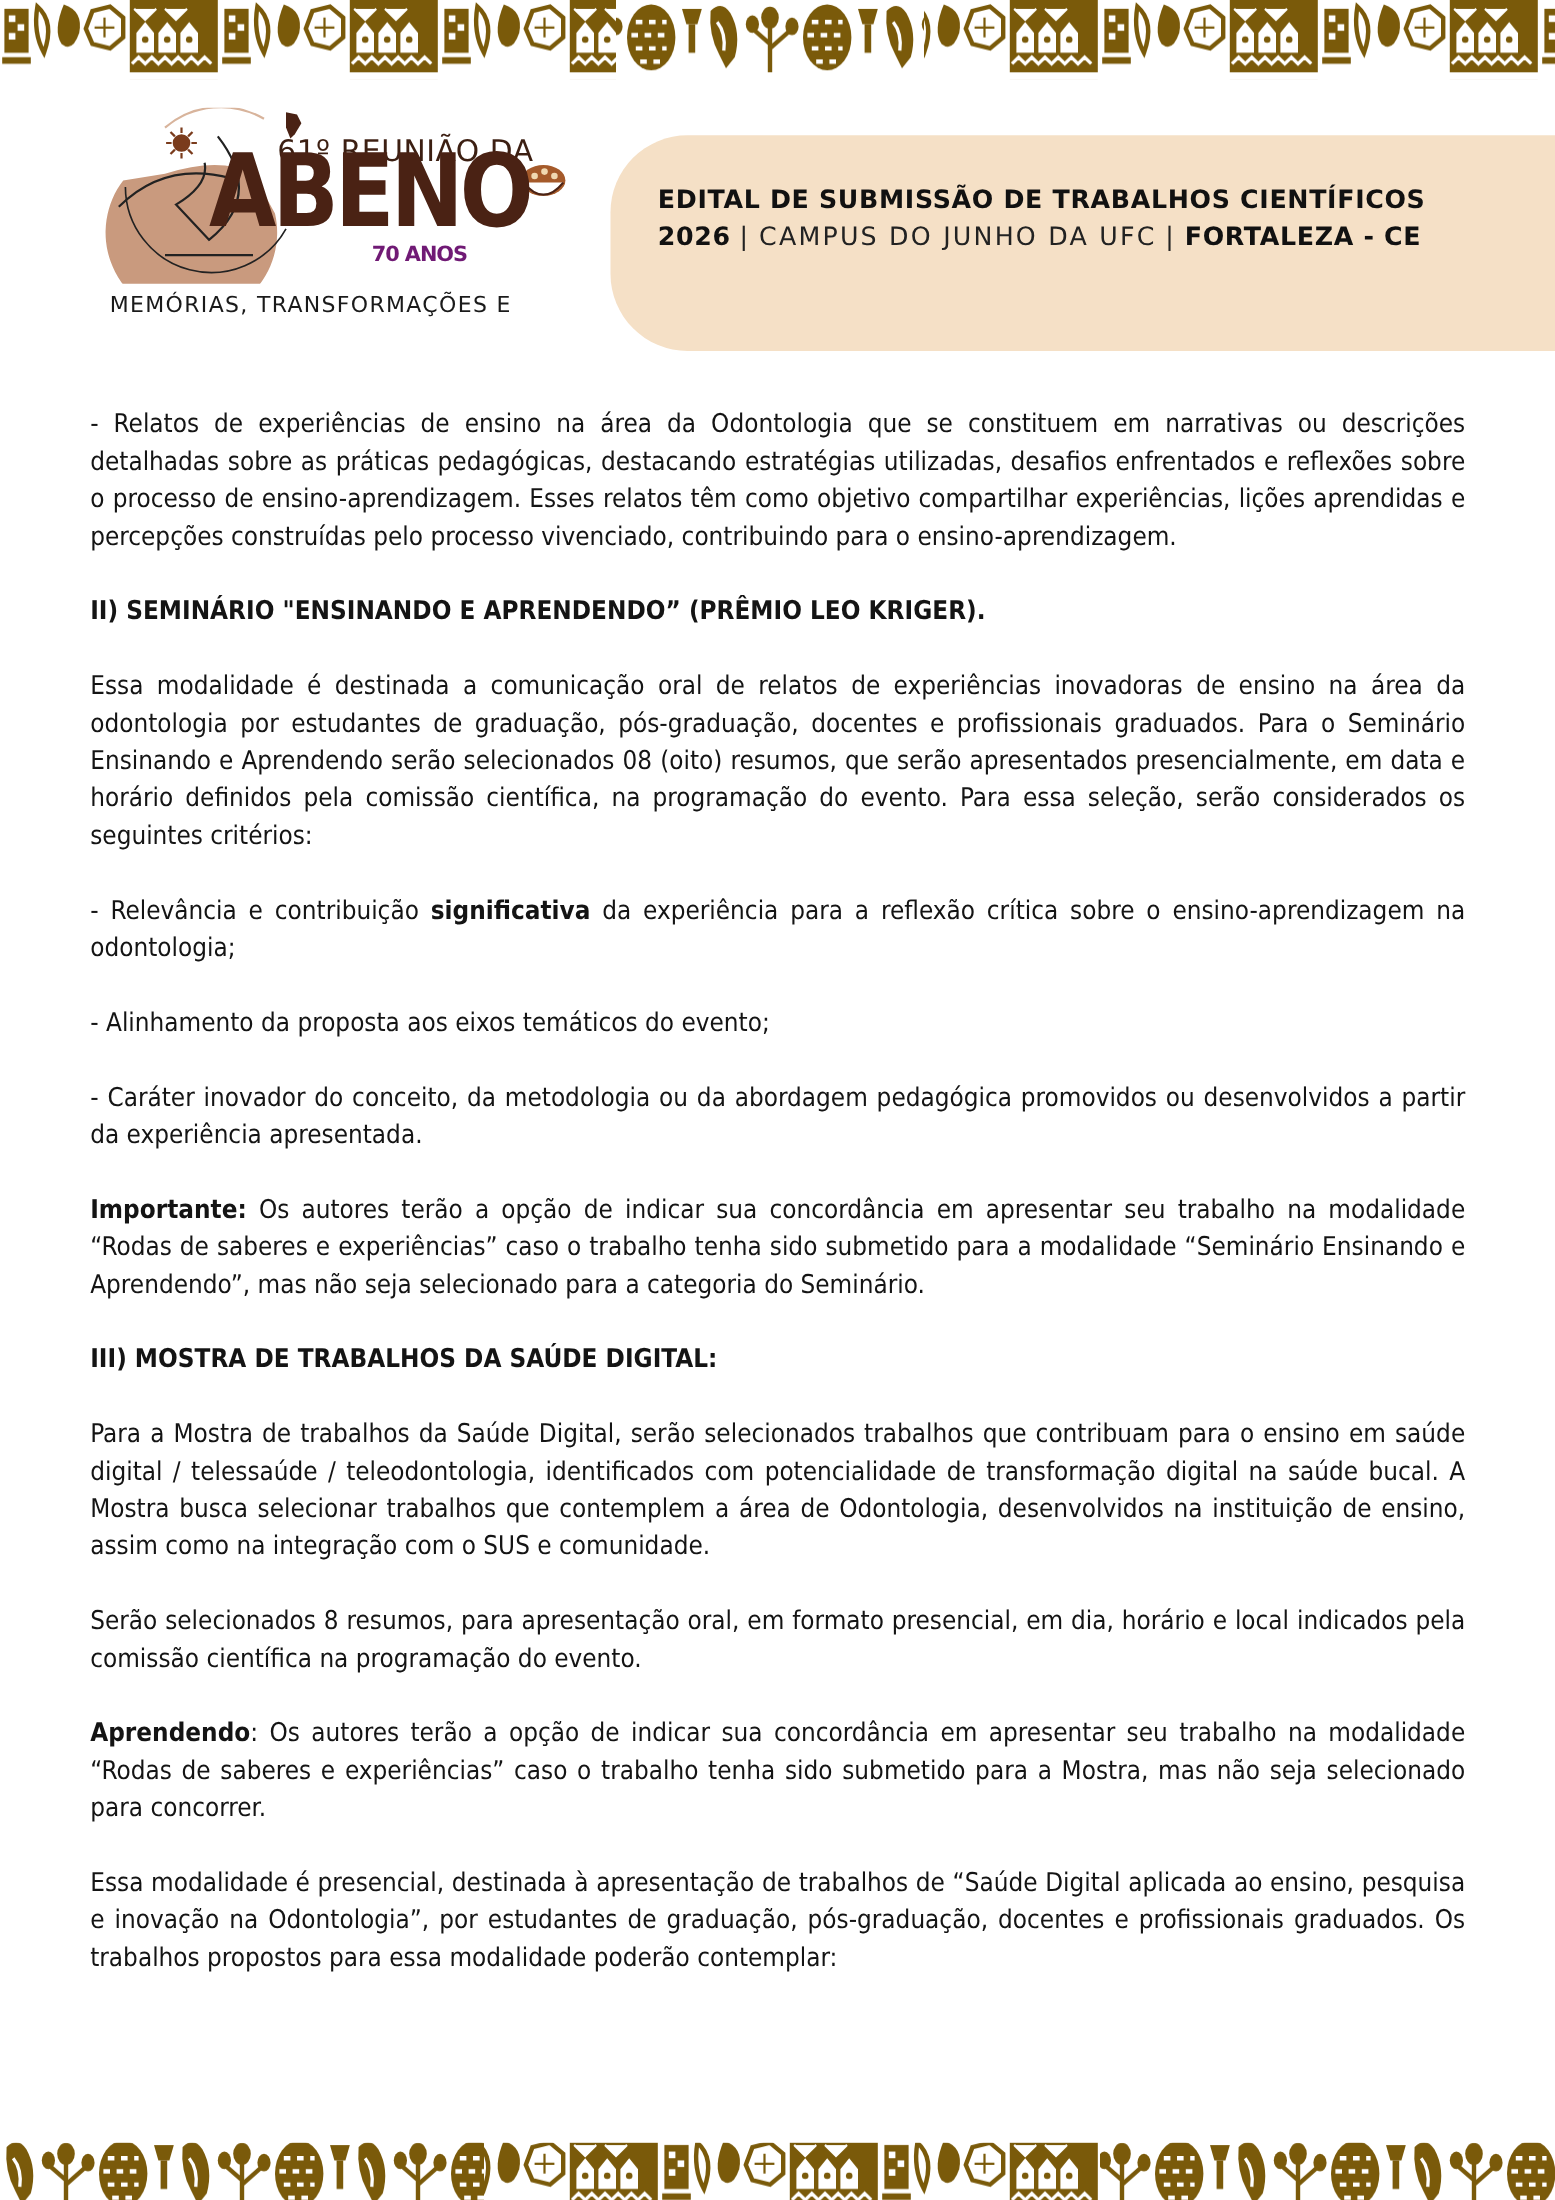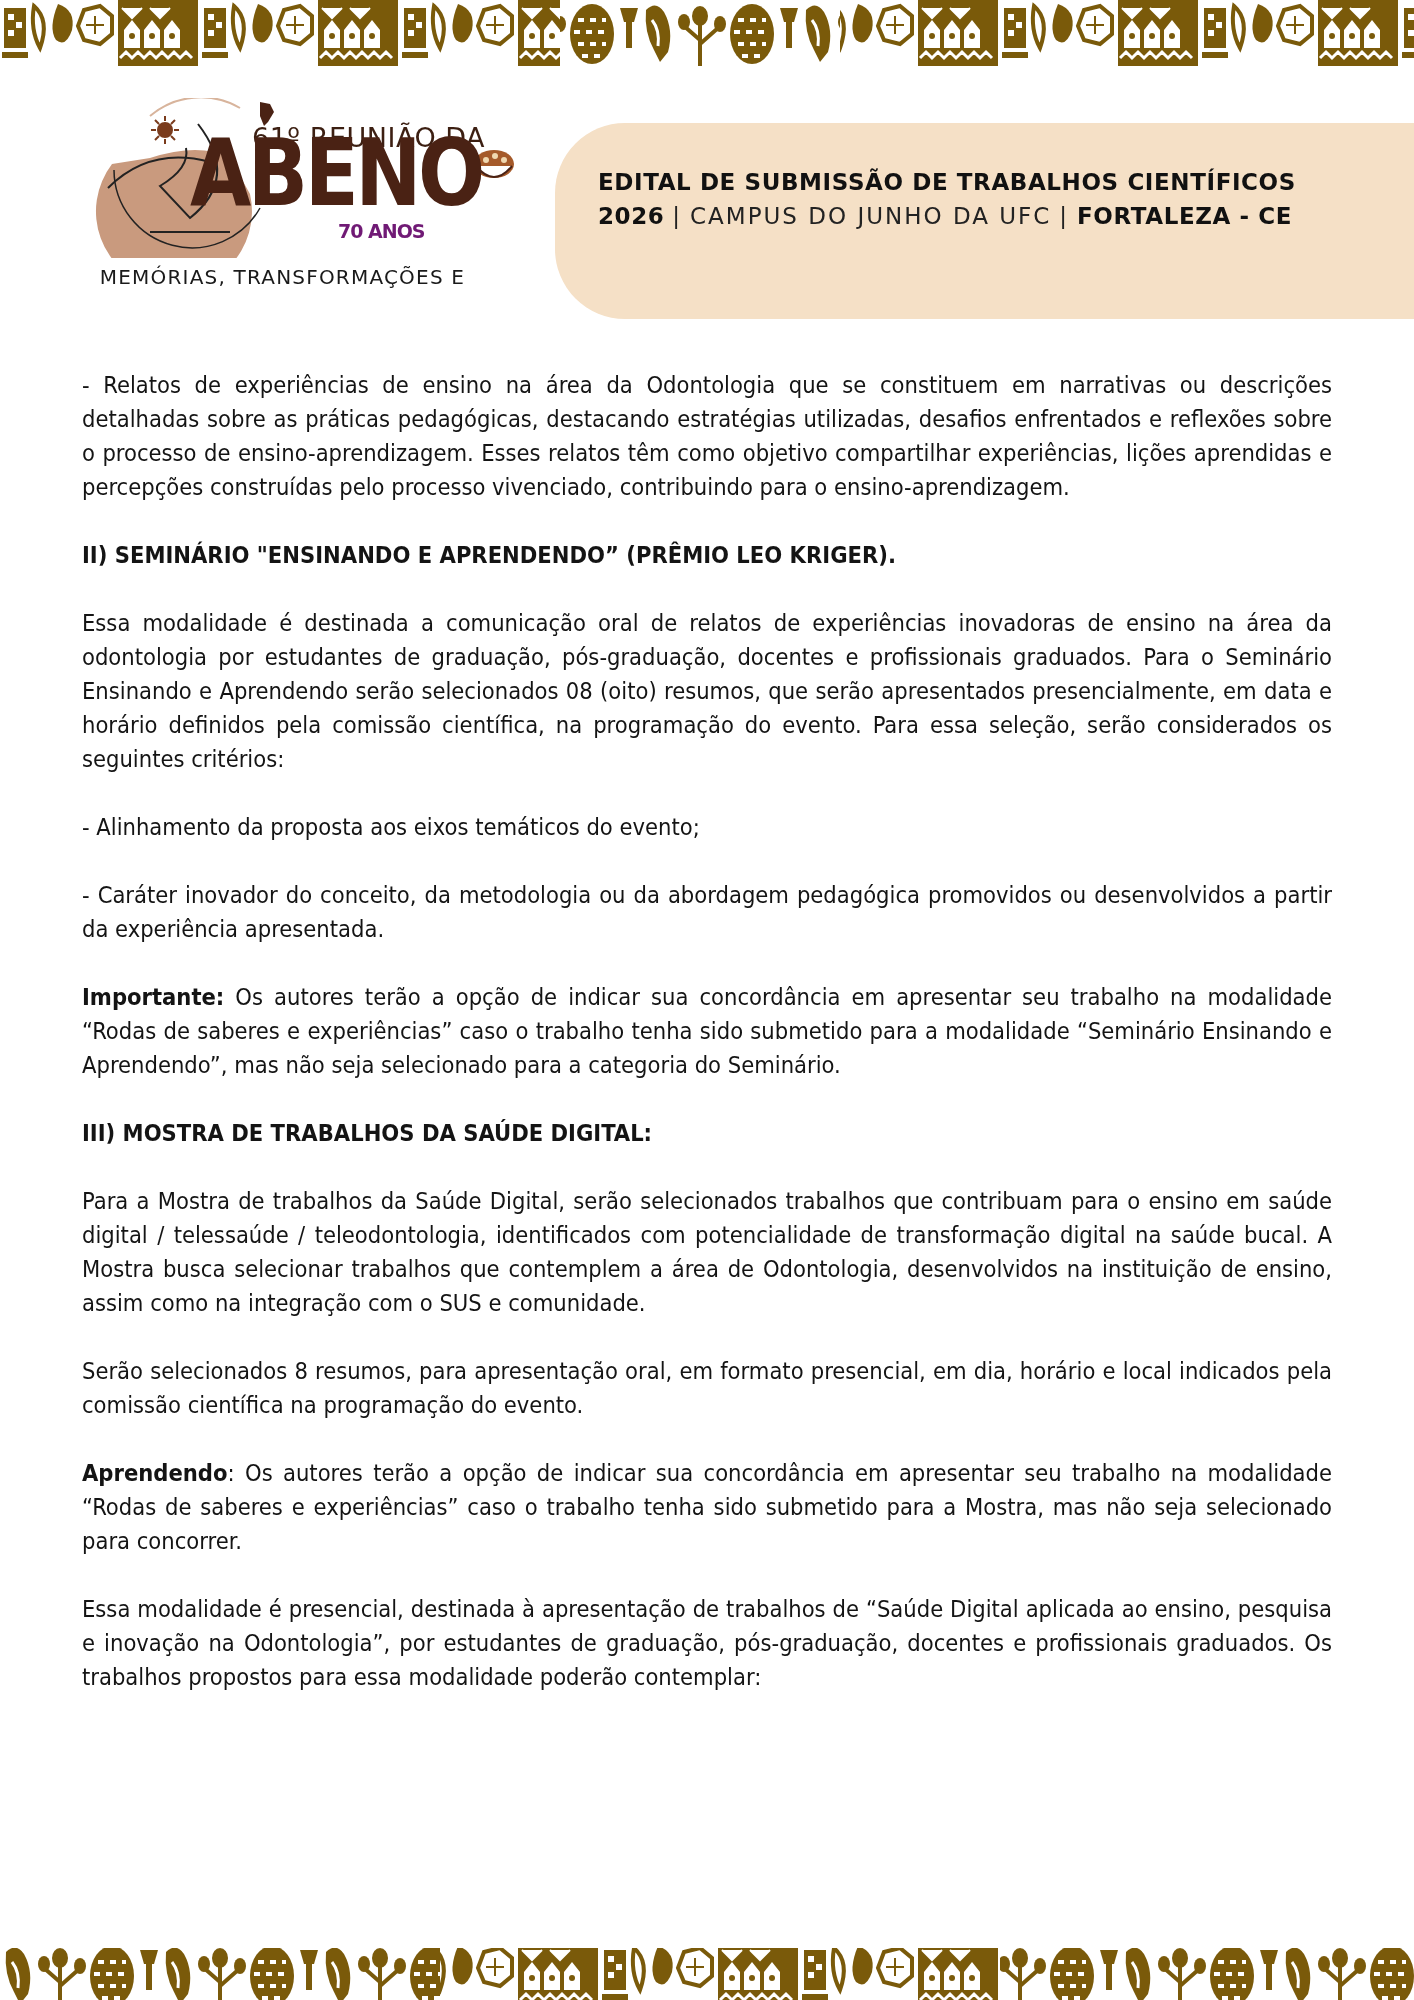--- a/index.html
+++ b/index.html
@@ -150,20 +150,21 @@
       <span class="thin">|</span>
       <b>FORTALEZA - CE</b>
     </div>
   </div>
 </div>
 
 <div class="content">
   <p>- Relatos de experiências de ensino na área da Odontologia que se constituem em narrativas ou descrições detalhadas sobre as práticas pedagógicas, destacando estratégias utilizadas, desafios enfrentados e reflexões sobre o processo de ensino-aprendizagem. Esses relatos têm como objetivo compartilhar experiências, lições aprendidas e percepções construídas pelo processo vivenciado, contribuindo para o ensino-aprendizagem.</p>
   <p class="heading">II) SEMINÁRIO "ENSINANDO E APRENDENDO” (PRÊMIO LEO KRIGER).</p>
   <p>Essa modalidade é destinada a comunicação oral de relatos de experiências inovadoras de ensino na área da odontologia por estudantes de graduação, pós-graduação, docentes e profissionais graduados. Para o Seminário Ensinando e Aprendendo serão selecionados 08 (oito) resumos, que serão apresentados presencialmente, em data e horário definidos pela comissão científica, na programação do evento. Para essa seleção, serão considerados os seguintes critérios:</p>
+  <p><span>- Relevância e contribuição </span><b>significativa</b><span> da experiência para a reflexão crítica sobre o ensino-aprendizagem na odontologia;</span></p>
   <p>- Alinhamento da proposta aos eixos temáticos do evento;</p>
   <p>- Caráter inovador do conceito, da metodologia ou da abordagem pedagógica promovidos ou desenvolvidos a partir da experiência apresentada.</p>
   <p><b>Importante:</b><span> Os autores terão a opção de indicar sua concordância em apresentar seu trabalho na modalidade “Rodas de saberes e experiências” caso o trabalho tenha sido submetido para a modalidade “Seminário Ensinando e Aprendendo”, mas não seja selecionado para a categoria do Seminário.</span></p>
   <p class="heading">III) MOSTRA DE TRABALHOS DA SAÚDE DIGITAL:</p>
   <p>Para a Mostra de trabalhos da Saúde Digital, serão selecionados trabalhos que contribuam para o ensino em saúde digital / telessaúde / teleodontologia, identificados com potencialidade de transformação digital na saúde bucal. A Mostra busca selecionar trabalhos que contemplem a área de Odontologia, desenvolvidos na instituição de ensino, assim como na integração com o SUS e comunidade.</p>
   <p>Serão selecionados  8 resumos, para apresentação oral, em formato presencial, em dia, horário e local indicados pela comissão científica na programação do evento.</p>
   <p><b>Aprendendo</b><span>: Os autores terão a opção de indicar sua concordância em apresentar seu trabalho na modalidade “Rodas de saberes e experiências” caso o trabalho tenha sido submetido para a Mostra, mas não seja selecionado para concorrer.</span></p>
   <p>Essa modalidade é presencial, destinada à apresentação de trabalhos de “Saúde Digital aplicada ao ensino, pesquisa e inovação na Odontologia”, por estudantes de graduação, pós-graduação, docentes e profissionais graduados. Os trabalhos propostos para essa modalidade poderão contemplar:</p>
 </div>
 

